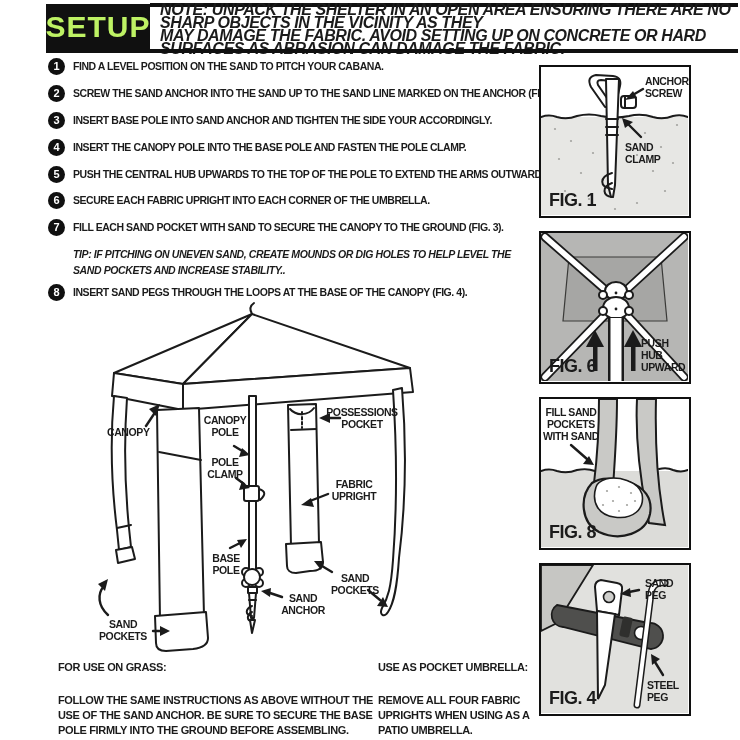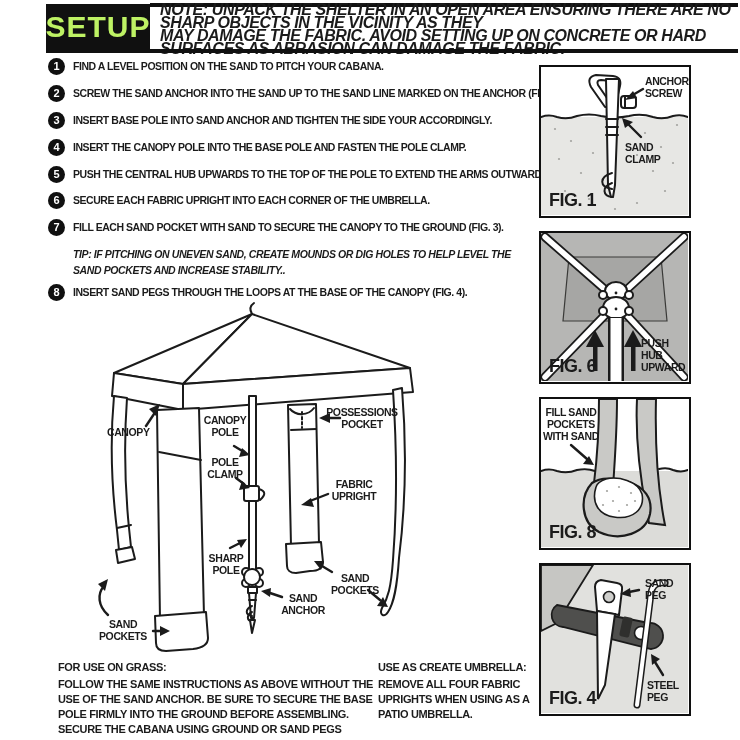--- a/index.html
+++ b/index.html
@@ -26,21 +26,21 @@
              box-sizing:border-box;background:#fff;}
   .fig-caption{position:absolute;left:8px;bottom:5px;font-size:18px;letter-spacing:-0.5px;}
   .fig-label{position:absolute;font-size:10.5px;line-height:12px;letter-spacing:-0.4px;white-space:pre-line;}
   .fig-svg{position:absolute;left:0;top:0;}
   
   .diagram{position:absolute;left:50px;top:300px;width:475px;height:362px;}
   .dg-label{position:absolute;font-size:10.5px;line-height:12px;letter-spacing:-0.4px;
             white-space:pre-line;text-align:center;}
   
   .bottom-block{position:absolute;top:660px;font-size:11px;letter-spacing:-0.35px;line-height:15px;}
-  .bottom-heading{margin-bottom:2px;}
+  .bottom-heading{margin-bottom:18px;}
   svg{display:block;}
   .sh{fill:#fff;stroke:#1b1b1b;stroke-width:2;stroke-linejoin:round;stroke-linecap:round;}
   .ln{fill:none;stroke:#1b1b1b;stroke-width:2;stroke-linejoin:round;stroke-linecap:round;}
   .ar{fill:none;stroke:#1b1b1b;stroke-width:2.4;stroke-linecap:round;}
   .ah{fill:#1b1b1b;stroke:none;}
   .dot{fill:#a4a4a0;stroke:none;}
 </style>
 </head>
 <body>
 
@@ -305,32 +305,32 @@
     </svg>
     <div class="dg-label" style="left:57px;top:126px;width:52px;text-align:left">CANOPY</div>
     <div class="dg-label" style="left:149px;top:114px;width:52px">CANOPY
 POLE</div>
     <div class="dg-label" style="left:149px;top:156px;width:52px">POLE
 CLAMP</div>
     <div class="dg-label" style="left:268px;top:106px;width:88px">POSSESSIONS
 POCKET</div>
     <div class="dg-label" style="left:272px;top:178px;width:64px">FABRIC
 UPRIGHT</div>
-    <div class="dg-label" style="left:154px;top:252px;width:44px">SHARP
+    <div class="dg-label" style="left:154px;top:252px;width:44px">BASE
 POLE</div>
     <div class="dg-label" style="left:224px;top:292px;width:58px">SAND
 ANCHOR</div>
     <div class="dg-label" style="left:276px;top:272px;width:58px">SAND
 POCKETS</div>
     <div class="dg-label" style="left:44px;top:318px;width:58px">SAND
 POCKETS</div>
   </div>
 
   <div class="bottom-block" style="left:58px;width:332px">
     <div class="bottom-heading">FOR USE ON GRASS:</div>
     <div>FOLLOW THE SAME INSTRUCTIONS AS ABOVE WITHOUT THE USE OF THE SAND ANCHOR. BE SURE TO SECURE THE BASE POLE FIRMLY INTO THE GROUND BEFORE ASSEMBLING. SECURE THE CABANA USING GROUND OR SAND PEGS PROVIDED.</div>
   </div>
   <div class="bottom-block" style="left:378px;width:168px">
-    <div class="bottom-heading">USE AS CREATE UMBRELLA:</div>
+    <div class="bottom-heading">USE AS POCKET UMBRELLA:</div>
     <div>REMOVE ALL FOUR FABRIC UPRIGHTS WHEN USING AS A PATIO UMBRELLA.</div>
   </div>
 
 </div>
 
 </body></html>

